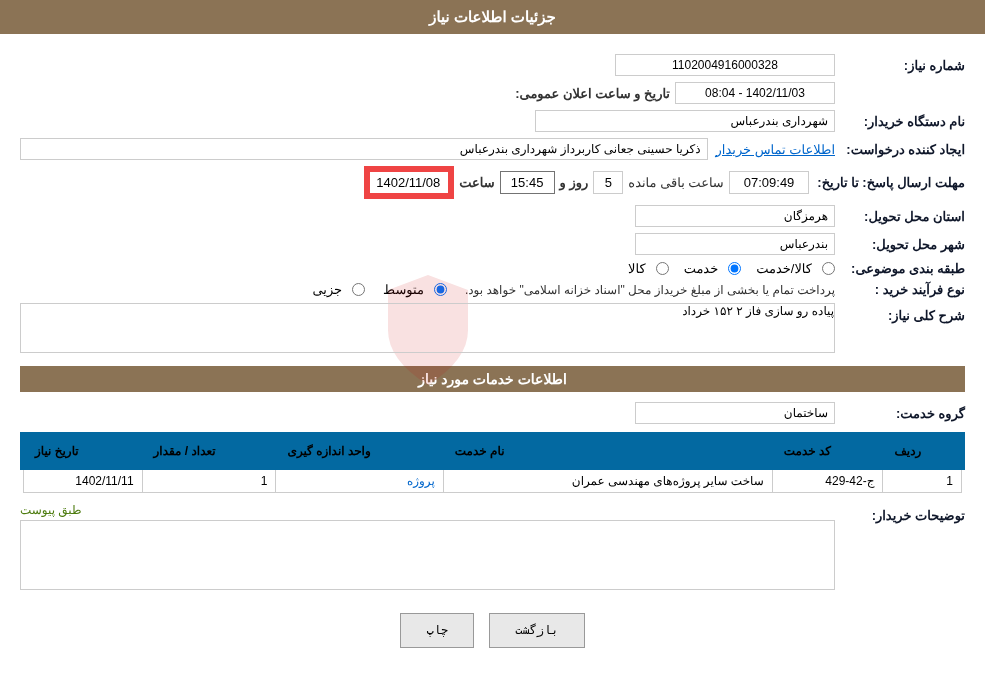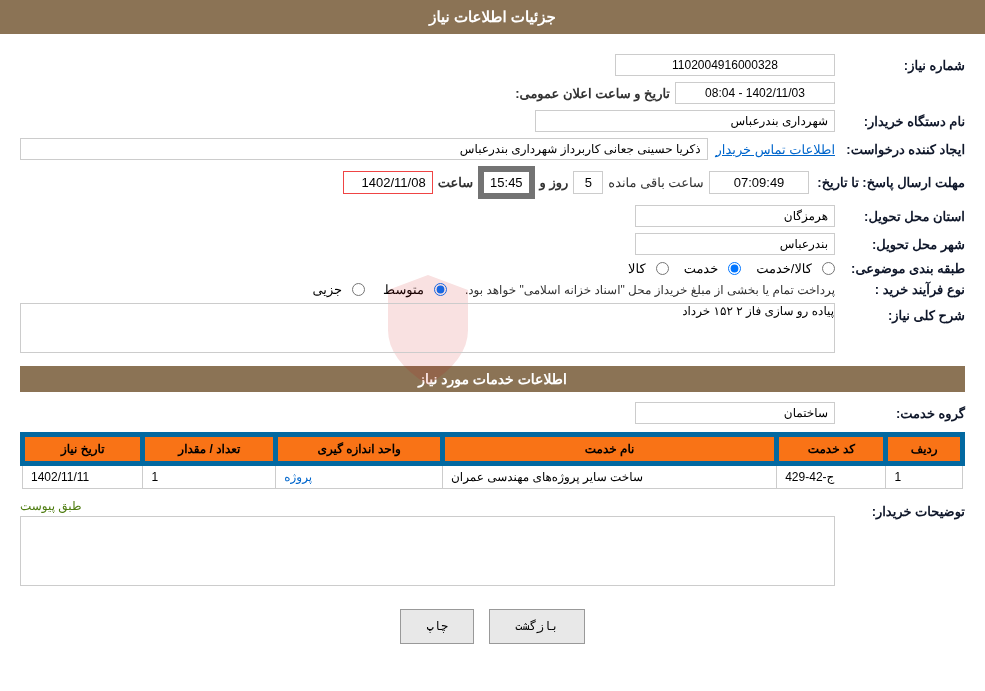--- a/index.html
+++ b/index.html
@@ -101,30 +101,30 @@
       font-size: 12px;
       direction: rtl;
       resize: none;
     }
     .services-table {
       width: 100%;
       border-collapse: collapse;
       margin-top: 8px;
     }
     .services-table th {
-      background: #f97316;
-      border: 5px solid #0369a1;
+      background: #0369a1;
+      border: 7px solid #0369a1;
       padding: 5px 8px;
-      text-align: center;
+      text-align: left;
       font-size: 12px;
     }
     .services-table td {
       border: 1px solid #ccc;
       padding: 4px 8px;
-      text-align: left;
+      text-align: right;
       font-size: 12px;
     }
     .description-box {
       border: 1px solid #ccc;
       width: 100%;
       height: 70px;
       background: #fff;
       font-family: Tahoma, Arial, sans-serif;
       font-size: 12px;
       direction: rtl;
@@ -195,27 +195,27 @@
         <span class="field-label">ایجاد کننده درخواست:</span>
         <div class="flex-row" style="flex:1;">
           <span class="blue-link">اطلاعات تماس خریدار</span>
           <input type="text" class="input-box" value="ذکریا حسینی جعانی کاربرداز شهرداری بندرعباس" readonly="" style="flex: 1 1 0%; text-align: right;">
         </div>
       </div>
 
       <div class="form-row">
         <span class="field-label">مهلت ارسال پاسخ: تا تاریخ:</span>
         <div class="date-time-row">
-          <span style="border:1px solid #ccc; padding:3px 24px; background:#fff; min-width:75px; text-align:center;">07:09:49</span>
+          <span style="border:1px solid #ccc; padding:3px 14px; background:#fff; min-width:75px; text-align:center;">07:09:49</span>
           <span style="color:#333; font-weight:normal;">ساعت باقی مانده</span>
           <span style="border:1px solid #ccc; padding:3px 6px; background:#fff; min-width:30px; text-align:center;">5</span>
           <span style="color:#333; font-weight:bold;">روز و</span>
-          <span style="border:6px solid #737373; padding:3px 6px; background:#fff; min-width:55px; text-align:center;">15:45</span>
+          <span style="border:1px solid #737373; padding:3px 6px; background:#fff; min-width:55px; text-align:center;">15:45</span>
           <span style="color:#333; font-weight:bold;">ساعت</span>
-          <span style="border:1px solid #ef4444; padding:3px 6px; background:#fff; min-width:90px; text-align:right;">1402/11/08</span>
+          <span style="border:6px solid #ef4444; padding:3px 6px; background:#fff; min-width:90px; text-align:left;">1402/11/08</span>
         </div>
       </div>
 
       <div class="form-row">
         <span class="field-label">استان محل تحویل:</span>
         <input type="text" class="input-box" value="هرمزگان" readonly="" style="width: 200px; text-align: right;">
       </div>
 
       <div class="form-row">
         <span class="field-label">شهر محل تحویل:</span>

